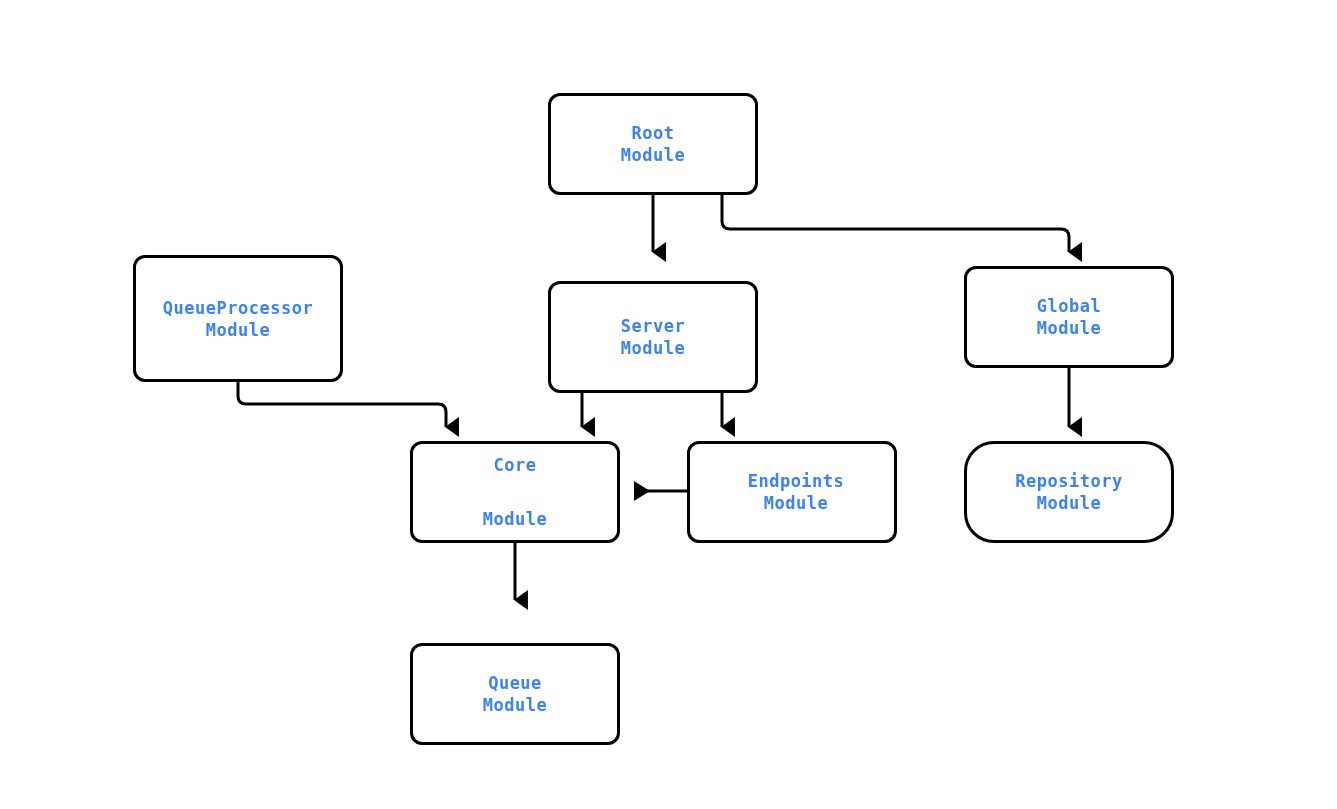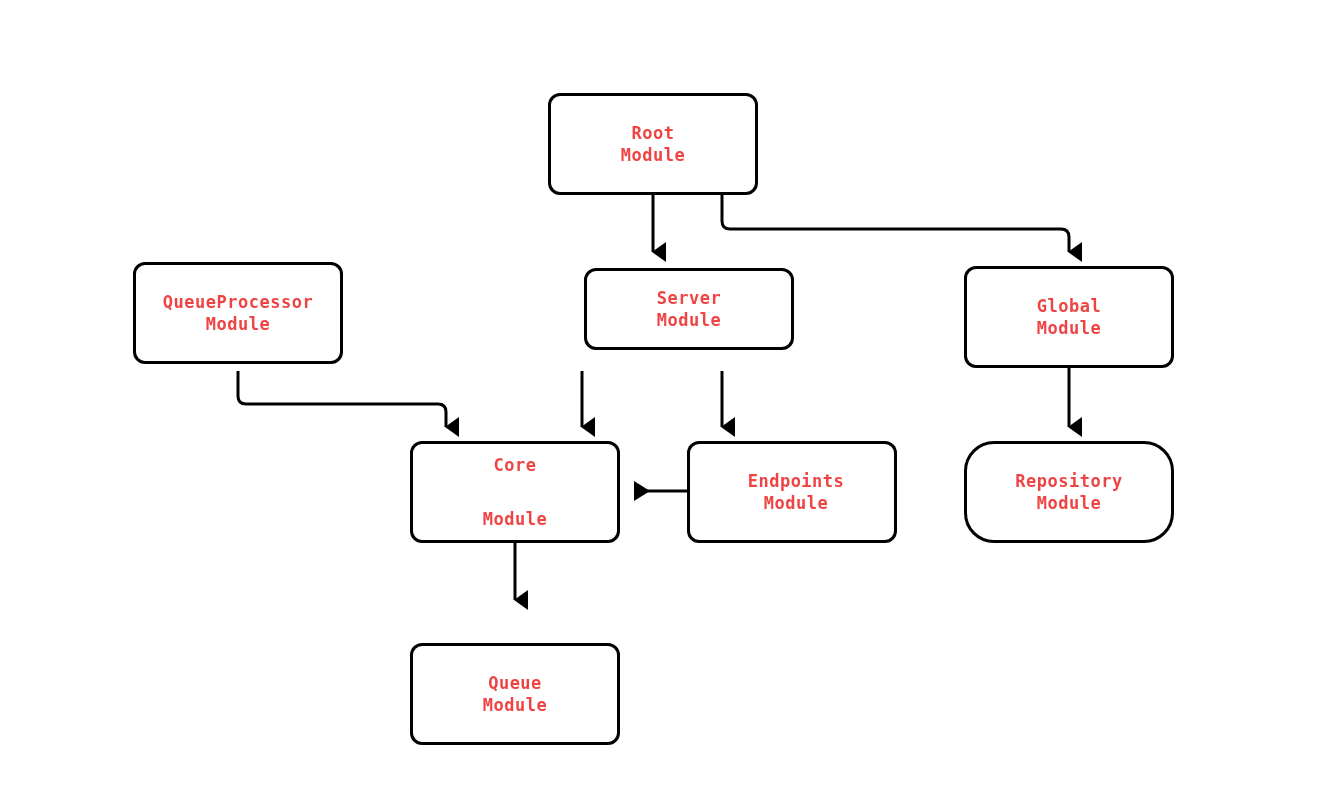--- a/index.html
+++ b/index.html
@@ -37,21 +37,21 @@
     flex-direction: column;
     align-items: center;
     justify-content: center;
     z-index: 2;
   }
   .node-label {
     font-family: "DejaVu Sans Mono", "Liberation Mono", monospace;
     font-size: 17px;
     line-height: 22px;
     font-weight: 700;
-    color: #ef4444;
+    color: #3b82f6;
     letter-spacing: 0.5px;
     white-space: pre;
   }
 </style>
 </head>
 <body>
 
 <div id="diagram-canvas">
 
   <svg id="edge-layer" viewBox="0 0 1337 809" width="1337" height="809" xmlns="http://www.w3.org/2000/svg">
@@ -79,26 +79,26 @@
     <path d="M 1069,368 L 1069,427" fill="none" stroke="#000000" stroke-width="3" marker-end="url(#arrow-down)"></path>
 
     <path d="M 515,543 L 515,600" fill="none" stroke="#000000" stroke-width="3" marker-end="url(#arrow-down)"></path>
   </svg>
 
   <div class="node-box" style="left:548px; top:93px; width:210px; height:102px;">
     <span class="node-label">Root</span>
     <span class="node-label">Module</span>
   </div>
 
-  <div class="node-box" style="left:133px; top:262px; width:210px; height:102px;">
+  <div class="node-box" style="left:133px; top:255px; width:210px; height:127px;">
     <span class="node-label">QueueProcessor</span>
     <span class="node-label">Module</span>
   </div>
 
-  <div class="node-box" style="left:548px; top:268px; width:210px; height:82px;margin-left:36px;">
+  <div class="node-box" style="left:548px; top:281px; width:210px; height:112px;">
     <span class="node-label">Server</span>
     <span class="node-label">Module</span>
   </div>
 
   <div class="node-box" style="left:964px; top:266px; width:210px; height:102px;">
     <span class="node-label">Global</span>
     <span class="node-label">Module</span>
   </div>
 
   <div class="node-box" style="left:410px; top:441px; width:210px; height:102px;gap:32px;">

